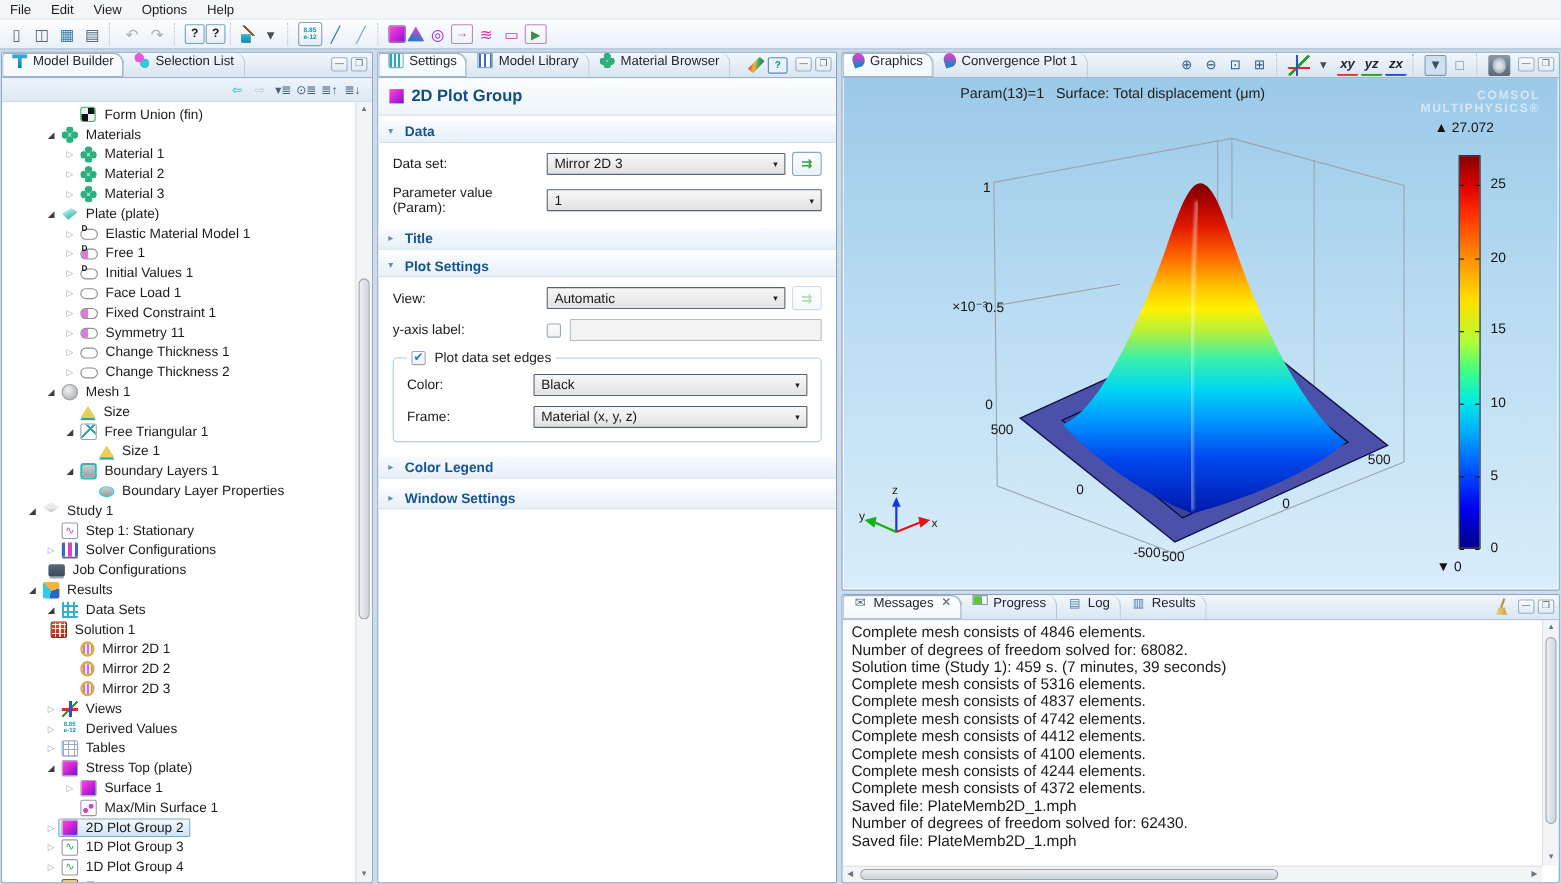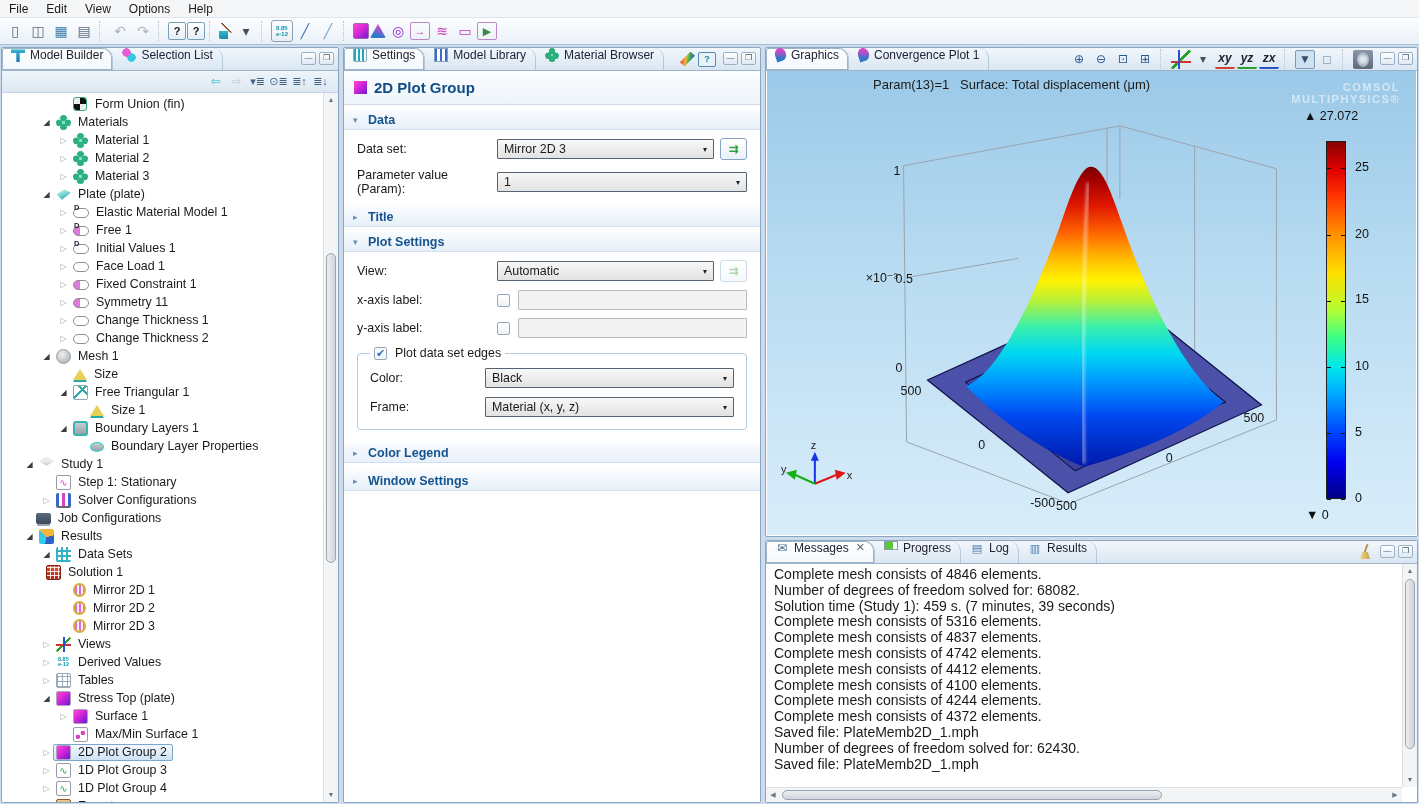--- a/index.html
+++ b/index.html
@@ -351,21 +351,21 @@
             <span class="tlab">Step 1: Stationary</span>
           </span>
         </div>
         <div class="trow" style="padding-left: 38px;">
           <span class="texp closed">▷</span>
           <span class="selbox">
             <span class="ti ti-solver"></span>
             <span class="tlab">Solver Configurations</span>
           </span>
         </div>
-        <div class="trow" style="padding-left: 18px;">
+        <div class="trow" style="padding-left: 26px;">
           <span class="texp"></span>
           <span class="selbox">
             <span class="ti ti-job"></span>
             <span class="tlab">Job Configurations</span>
           </span>
         </div>
         <div class="trow" style="padding-left: 21px;">
           <span class="texp">◢</span>
           <span class="selbox">
             <span class="ti ti-results"></span>
@@ -547,25 +547,20 @@
       <span class="tri">▾</span>
       <span>Plot Settings</span>
     </div>
     <div class="frow">
       <span class="flabel">View:</span>
       <div class="combo">
         <span>Automatic</span>
         <span class="arr">▾</span>
       </div>
       <span class="sbtn dis">⇉</span>
-    </div>
-    <div class="frow">
-      <span class="flabel">x-axis label:</span>
-      <span class="cbx off"></span>
-      <span class="dinput"></span>
     </div>
     <div class="frow">
       <span class="flabel">y-axis label:</span>
       <span class="cbx off"></span>
       <span class="dinput"></span>
     </div>
     <fieldset class="grp">
       <legend>
         <span class="cbx">✔</span>
         <span>Plot data set edges</span>

